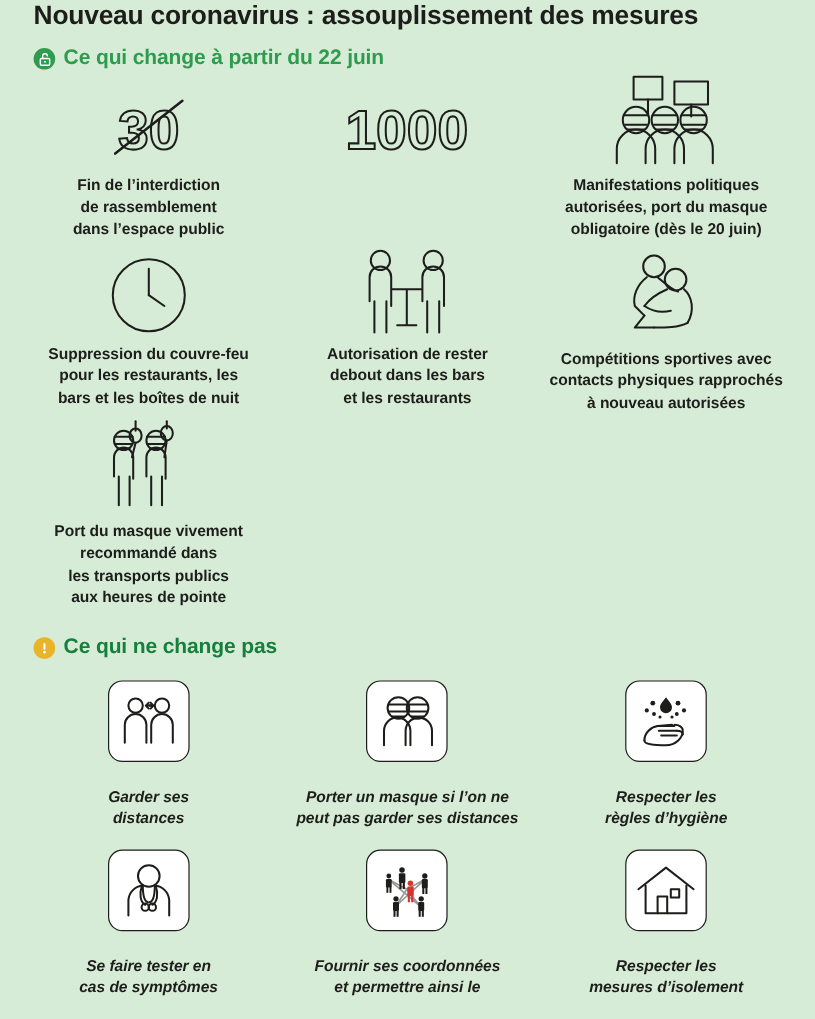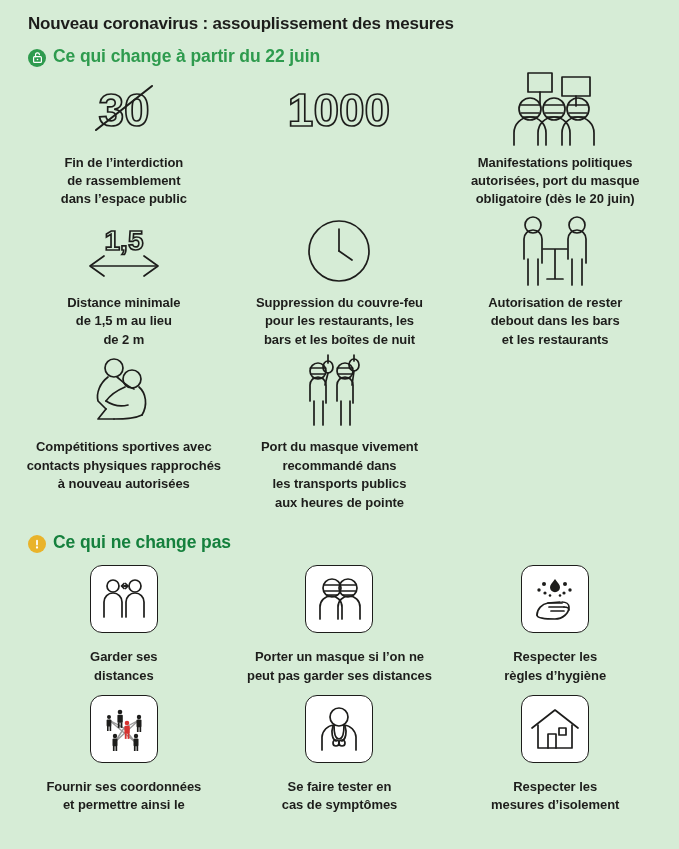--- a/index.html
+++ b/index.html
@@ -19,24 +19,24 @@
   .page {
     width: 679px;
     height: 849px;
     box-sizing: border-box;
     padding: 0 16px;
     position: relative;
   }
 
   
   .title {
-    font-size: 17px;
+    font-size: 22px;
     font-weight: bold;
     letter-spacing: -0.2px;
-    padding: 14px 0 0 12px;
+    padding: 0 0 0 12px;
     line-height: 1.15;
     white-space: nowrap;
   }
 
   
   .section-head {
     display: flex;
     align-items: flex-end;
     gap: 7px;
     padding: 12px 0 4px 12px;
@@ -71,21 +71,21 @@
   }
   .cell {
     display: flex;
     flex-direction: column;
     align-items: center;
     text-align: center;
   }
   .icon-wrap {
     height: 76px;
     display: flex;
-    align-items: center;
+    align-items: flex-end;
     justify-content: center;
   }
   .caption {
     font-size: 13px;
     font-weight: bold;
     line-height: 1.42;
     letter-spacing: -0.05px;
     margin-top: 7px;
     max-width: 200px;
   }
@@ -102,21 +102,21 @@
     height: 68px;
     border-radius: 12px;
     background: #ffffff;
     border: 1.6px solid #1d1d1b;
     display: flex;
     align-items: center;
     justify-content: center;
     box-sizing: border-box;
   }
   .grid-static .icon-wrap { height: 80px; }
-  .grid-static .caption { margin-top: 9px; }
+  .grid-static .caption { margin-top: 20px; font-style: italic; }
 
   svg { overflow: visible; }
   .ln {
     fill: none;
     stroke: #1d1d1b;
     stroke-width: 2.1;
     stroke-linecap: round;
     stroke-linejoin: round;
   }
   .ln-thin {
@@ -204,31 +204,20 @@
           </g>
 
           <path class="ln-thin" d="M12 74 v-12 a16 16 0 0 1 32 0 v12"></path>
           <path class="ln-thin" d="M36 74 v-12 a16 16 0 0 1 32 0 v12"></path>
           <path class="ln-thin" d="M60 74 v-12 a16 16 0 0 1 32 0 v12"></path>
         </svg>
       </div>
       <div class="caption">Manifestations politiques<br>autorisées, port du masque<br>obligatoire (dès le 20 juin)</div>
     </div>
 
-    <div class="cell row2">
-      <div class="icon-wrap">
-        <svg width="84" height="62" viewBox="0 0 84 62">
-          <text class="num" x="42" y="30" font-size="28" text-anchor="middle">1,5</text>
-          <path class="ln-thin" d="M10 46 h64"></path>
-          <path class="ln-thin" d="M22 36 L8 46 L22 56"></path>
-          <path class="ln-thin" d="M62 36 L76 46 L62 56"></path>
-        </svg>
-      </div>
-      <div class="caption">Distance minimale<br>de 1,5 m au lieu<br>de 2 m</div>
-    </div>
 
     <div class="cell row2">
       <div class="icon-wrap">
         <svg width="66" height="66" viewBox="0 0 66 66">
           <circle class="ln-thin" cx="33" cy="33" r="30"></circle>
           <path class="ln-thin" d="M33 33 V11"></path>
           <path class="ln-thin" d="M33 33 L46 42"></path>
         </svg>
       </div>
       <div class="caption">Suppression du couvre-feu<br>pour les restaurants, les<br>bars et les boîtes de nuit</div>
@@ -363,86 +352,86 @@
             <path class="ln-thin" d="M33 30 c3 0 5 1 5 3"></path>
           </svg>
         </div>
       </div>
       <div class="caption">Respecter les<br>règles d’hygiène</div>
     </div>
 
     <div class="cell">
       <div class="icon-wrap">
         <div class="tile">
-          <svg width="50" height="46" viewBox="0 0 50 46">
-
-            <path class="ln-grey" d="M10 14 L25 22 L40 14 M25 22 L16 36 M25 22 L36 36 M10 14 L36 36 M16 36 L40 14"></path>
-
-            <g class="fl">
-              <circle cx="10" cy="11" r="2"></circle>
-                <rect x="7.6" y="13.5" width="4.8" height="7" rx="1"></rect>
-                <rect x="8" y="20" width="1.6" height="5"></rect>
-                <rect x="10.6" y="20" width="1.6" height="5"></rect>
-            </g>
-            <g class="fl">
-              <circle cx="21" cy="6" r="2.3"></circle>
-                <rect x="18.4" y="8.8" width="5.4" height="8" rx="1"></rect>
-                <rect x="18.8" y="16.4" width="1.8" height="5.5"></rect>
-                <rect x="21.6" y="16.4" width="1.8" height="5.5"></rect>
-            </g>
-            <g class="fl">
-              <circle cx="40" cy="11" r="2.2"></circle>
-                <rect x="37.5" y="13.6" width="5" height="7.6" rx="1"></rect>
-                <rect x="37.9" y="20.8" width="1.7" height="5.2"></rect>
-                <rect x="40.5" y="20.8" width="1.7" height="5.2"></rect>
-            </g>
-            <g class="fl-red">
-              <circle cx="28" cy="17" r="2.3"></circle>
-                <rect x="25.4" y="19.8" width="5.4" height="8" rx="1"></rect>
-                <rect x="25.8" y="27.4" width="1.8" height="5.5"></rect>
-                <rect x="28.6" y="27.4" width="1.8" height="5.5"></rect>
-            </g>
-            <g class="fl">
-              <circle cx="16" cy="30" r="2.2"></circle>
-                <rect x="13.5" y="32.6" width="5" height="7.6" rx="1"></rect>
-                <rect x="13.9" y="39.8" width="1.7" height="5.2"></rect>
-                <rect x="16.5" y="39.8" width="1.7" height="5.2"></rect>
-            </g>
-            <g class="fl">
-              <circle cx="37" cy="30" r="2.2"></circle>
-                <rect x="34.5" y="32.6" width="5" height="7.6" rx="1"></rect>
-                <rect x="34.9" y="39.8" width="1.7" height="5.2"></rect>
-                <rect x="37.5" y="39.8" width="1.7" height="5.2"></rect>
-            </g>
-          </svg>
-        </div>
-      </div>
-      <div class="caption">Fournir ses coordonnées<br>et permettre ainsi le</div>
-    </div>
-
-    <div class="cell">
-      <div class="icon-wrap">
-        <div class="tile">
           <svg width="46" height="44" viewBox="0 0 46 44">
             <circle class="ln-thin" cx="23" cy="10" r="9"></circle>
             <path class="ln-thin" d="M6 43 V30 a13 13 0 0 1 12 -12 M40 43 V30 a13 13 0 0 0 -12 -12"></path>
             <path class="ln-thin" d="M18 18 c0 10 2 14 5 14 c3 0 5 -4 5 -14"></path>
             <path class="ln-thin" d="M17 19 c-2 6 -1 13 3 15"></path>
             <path class="ln-thin" d="M29 19 c2 6 1 13 -3 15"></path>
             <circle class="ln-thin" cx="20" cy="36" r="3"></circle>
             <circle class="ln-thin" cx="26" cy="36" r="3"></circle>
           </svg>
         </div>
       </div>
       <div class="caption">Se faire tester en<br>cas de symptômes</div>
     </div>
 
     <div class="cell">
       <div class="icon-wrap">
         <div class="tile">
+          <svg width="50" height="46" viewBox="0 0 50 46">
+
+            <path class="ln-grey" d="M10 14 L25 22 L40 14 M25 22 L16 36 M25 22 L36 36 M10 14 L36 36 M16 36 L40 14"></path>
+
+            <g class="fl">
+              <circle cx="10" cy="11" r="2"></circle>
+                <rect x="7.6" y="13.5" width="4.8" height="7" rx="1"></rect>
+                <rect x="8" y="20" width="1.6" height="5"></rect>
+                <rect x="10.6" y="20" width="1.6" height="5"></rect>
+            </g>
+            <g class="fl">
+              <circle cx="21" cy="6" r="2.3"></circle>
+                <rect x="18.4" y="8.8" width="5.4" height="8" rx="1"></rect>
+                <rect x="18.8" y="16.4" width="1.8" height="5.5"></rect>
+                <rect x="21.6" y="16.4" width="1.8" height="5.5"></rect>
+            </g>
+            <g class="fl">
+              <circle cx="40" cy="11" r="2.2"></circle>
+                <rect x="37.5" y="13.6" width="5" height="7.6" rx="1"></rect>
+                <rect x="37.9" y="20.8" width="1.7" height="5.2"></rect>
+                <rect x="40.5" y="20.8" width="1.7" height="5.2"></rect>
+            </g>
+            <g class="fl-red">
+              <circle cx="28" cy="17" r="2.3"></circle>
+                <rect x="25.4" y="19.8" width="5.4" height="8" rx="1"></rect>
+                <rect x="25.8" y="27.4" width="1.8" height="5.5"></rect>
+                <rect x="28.6" y="27.4" width="1.8" height="5.5"></rect>
+            </g>
+            <g class="fl">
+              <circle cx="16" cy="30" r="2.2"></circle>
+                <rect x="13.5" y="32.6" width="5" height="7.6" rx="1"></rect>
+                <rect x="13.9" y="39.8" width="1.7" height="5.2"></rect>
+                <rect x="16.5" y="39.8" width="1.7" height="5.2"></rect>
+            </g>
+            <g class="fl">
+              <circle cx="37" cy="30" r="2.2"></circle>
+                <rect x="34.5" y="32.6" width="5" height="7.6" rx="1"></rect>
+                <rect x="34.9" y="39.8" width="1.7" height="5.2"></rect>
+                <rect x="37.5" y="39.8" width="1.7" height="5.2"></rect>
+            </g>
+          </svg>
+        </div>
+      </div>
+      <div class="caption">Fournir ses coordonnées<br>et permettre ainsi le</div>
+    </div>
+
+    <div class="cell">
+      <div class="icon-wrap">
+        <div class="tile">
           <svg width="50" height="42" viewBox="0 0 50 42">
             <path class="ln-thin" d="M2 20 L25 2 L48 20"></path>
             <path class="ln-thin" d="M8 17 V40 h34 V17"></path>
             <path class="ln-thin" d="M18 40 V26 h8 v14"></path>
             <rect class="ln-thin" x="29" y="20" width="7" height="7"></rect>
           </svg>
         </div>
       </div>
       <div class="caption">Respecter les<br>mesures d’isolement</div>
     </div>

